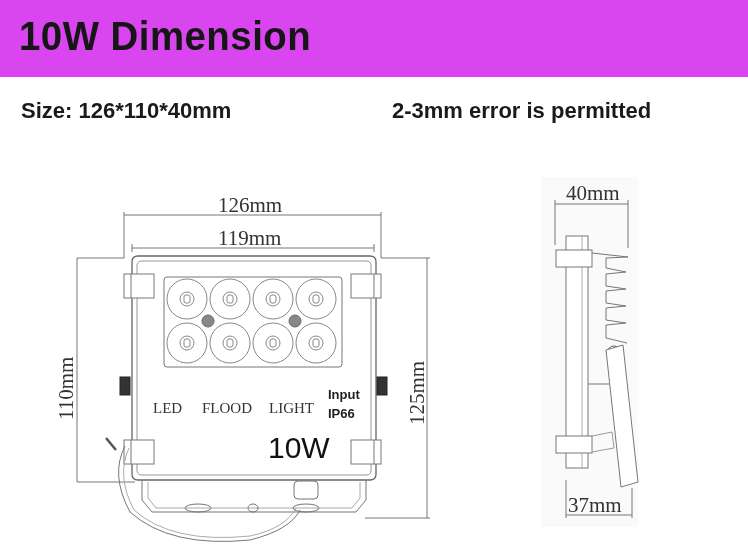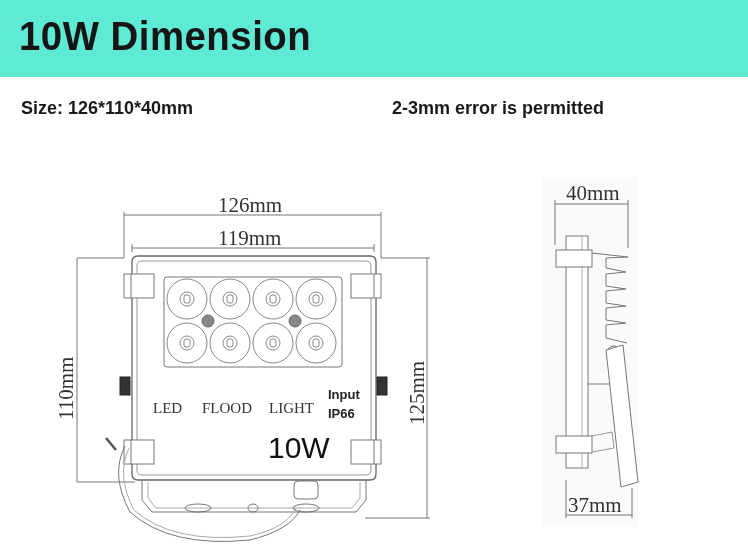--- a/index.html
+++ b/index.html
@@ -1,19 +1,19 @@
 <!DOCTYPE html>
 <html><head>
 <meta charset="utf-8">
 <style>
   html, body { margin:0; padding:0; }
   body { width:748px; height:558px; background:#ffffff; position:relative; overflow:hidden; font-family:"Liberation Sans", sans-serif; }
-  .banner { position:absolute; left:0; top:0; width:748px; height:77px; background:#5eead4; }
+  .banner { position:absolute; left:0; top:0; width:748px; height:77px; background:#d946ef; }
   .banner-title { position:absolute; left:19px; top:14px; font-size:40px; font-weight:bold; color:#161616; letter-spacing:0.5px; transform:scaleX(0.96); transform-origin:left; }
-  .size-text, .error-text { position:absolute; top:98px; font-size:18px; font-weight:bold; color:#1a1a1a; }
+  .size-text, .error-text { position:absolute; top:98px; font-size:22px; font-weight:bold; color:#1a1a1a; }
   .size-text { left:21px; }
   .error-text { left:392px; }
   svg.drawing { position:absolute; left:0; top:0; }
   .dim-label { font-family:"Liberation Serif", serif; font-size:21px; fill:#333; }
   .front-label { font-family:"Liberation Serif", serif; font-size:15px; fill:#333; }
   .front-small { font-family:"Liberation Sans", sans-serif; font-size:13px; font-weight:bold; fill:#222; }
   .front-watt { font-family:"Liberation Sans", sans-serif; font-size:30px; fill:#111; }
 </style>
 </head>
 <body>

